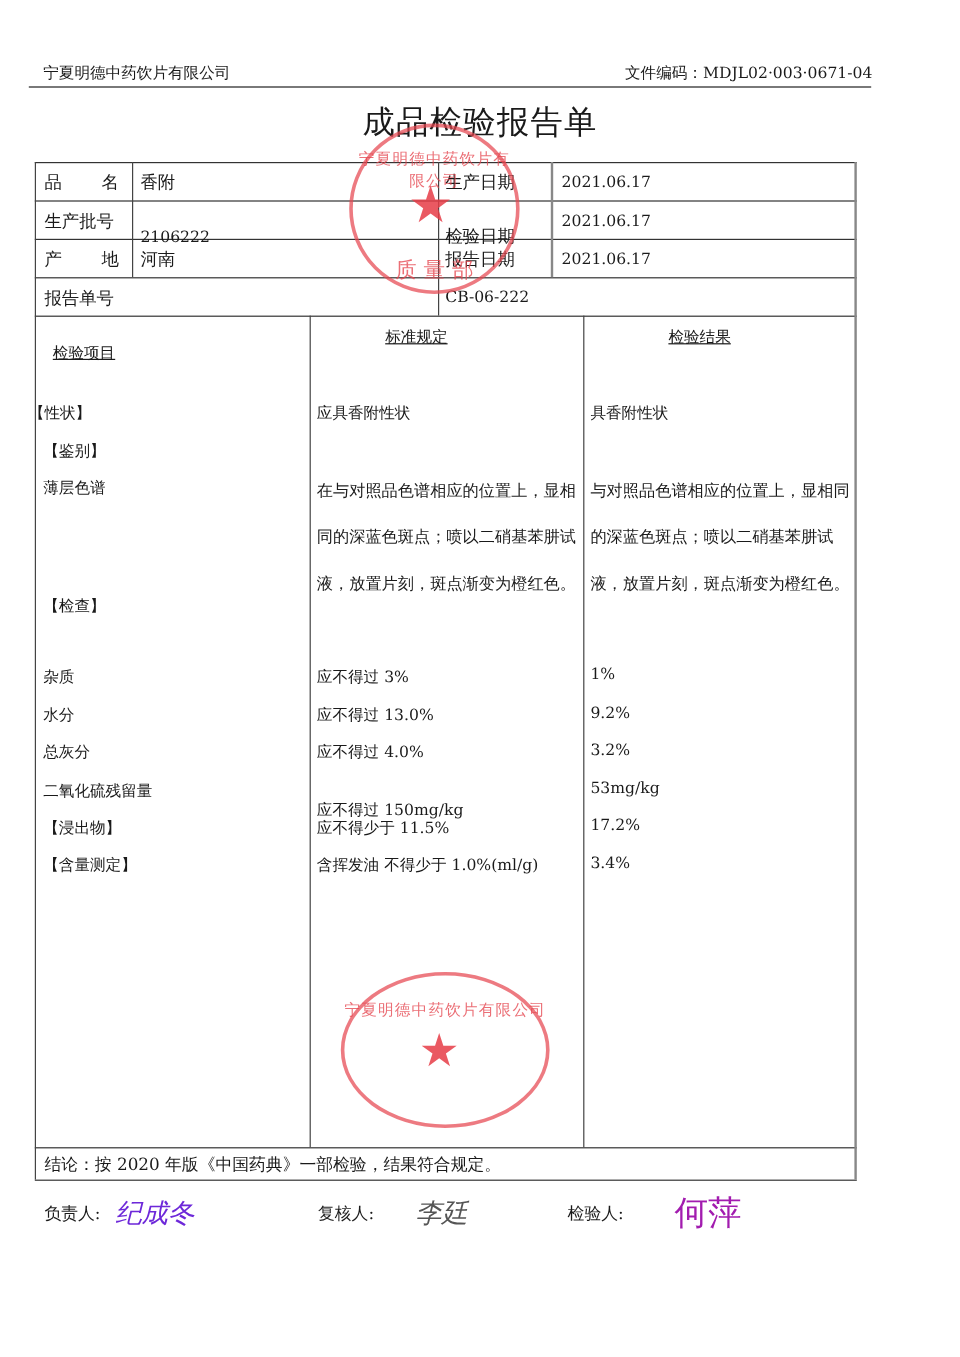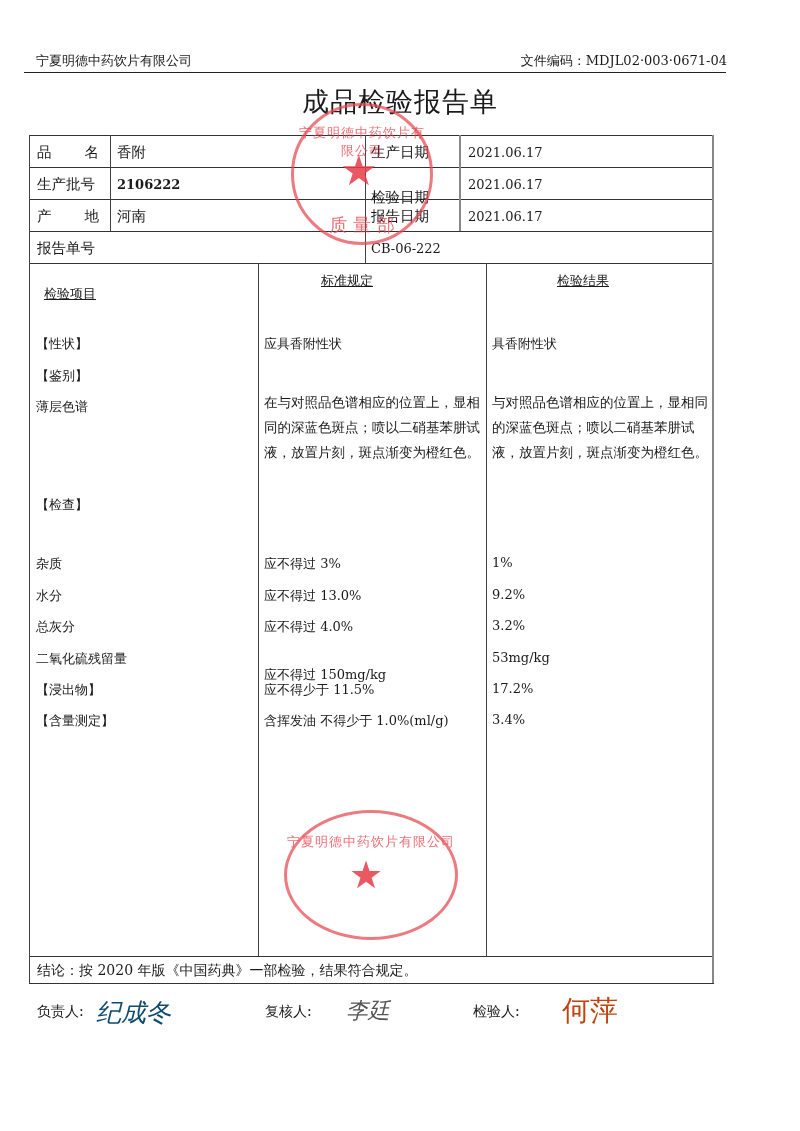--- a/index.html
+++ b/index.html
@@ -15,21 +15,21 @@
   .title { left: 0; width: 800px; text-align: center; top: 84px; font-size: 27px; letter-spacing: 1px; font-family: "DejaVu Sans", "Liberation Sans", sans-serif; }
 
   .line-h { position: absolute; height: 1px; background: #333; }
   .line-v { position: absolute; width: 1px; background: #444; }
   .line-vg { position: absolute; width: 2px; background: #888; }
 
   .cell { position: absolute; font-size: 14.5px; white-space: nowrap; }
   .label-spread { display: flex; justify-content: space-between; width: 62px; }
   .u { text-decoration: underline; font-size: 13px; }
   .t13 { font-size: 13px; }
-  .para { position: absolute; font-size: 13.5px; line-height: 25px; width: 220px; white-space: normal; word-break: break-all; }
+  .para { position: absolute; font-size: 13.5px; line-height: 39px; width: 220px; white-space: normal; word-break: break-all; }
 
   .sig-label { position: absolute; font-size: 14px; top: 1003px; }
   .sig { position: absolute; color: #333; font-family: "DejaVu Serif", serif; font-style: italic; }
 
   .stamp { position: absolute; border: 3px solid rgba(230,70,80,0.72); border-radius: 50%; color: rgba(230,70,80,0.78); }
   .stamp .star { position: absolute; color: rgba(230,60,70,0.85); }
   .stamp .bottom { position: absolute; width: 100%; text-align: center; margin-top: 15px; }
   .stamp .arc { position: absolute; width: 100%; text-align: center; font-size: 13px; letter-spacing: 1px; }
 </style>
 </head>
@@ -61,40 +61,40 @@
 
 <div class="cell label-spread" style="left:37px; top:143px;">
   <span>品</span>
     <span>名</span>
 </div>
 <div class="cell" style="left:117px; top:143px;">香附</div>
 <div class="cell" style="left:371px; top:143px;">生产日期</div>
 <div class="cell t13" style="left:468px; top:145px;">2021.06.17</div>
 
 <div class="cell" style="left:37px; top:175px;">生产批号</div>
-<div class="cell t13" style="left:117px; top:177px;font-weight:bold;">2106222</div>
+<div class="cell t13" style="left:117px; top:191px;">2106222</div>
 <div class="cell" style="left:371px; top:175px;margin-top:13px;">检验日期</div>
 <div class="cell t13" style="left:468px; top:177px;">2021.06.17</div>
 
 <div class="cell label-spread" style="left:37px; top:207px;">
   <span>产</span>
     <span>地</span>
 </div>
 <div class="cell" style="left:117px; top:207px;">河南</div>
 <div class="cell" style="left:371px; top:207px;">报告日期</div>
 <div class="cell t13" style="left:468px; top:209px;">2021.06.17</div>
 
 <div class="cell" style="left:37px; top:239px;">报告单号</div>
 <div class="cell t13" style="left:371px; top:241px;">CB-06-222</div>
 
 <div class="cell u" style="left:44px; top:285px;">检验项目</div>
 <div class="cell u" style="left:321px; top:272px;">标准规定</div>
 <div class="cell u" style="left:557px; top:272px;">检验结果</div>
 
-<div class="cell t13" style="left:36px; top:335px;text-align:right;">【性状】</div>
+<div class="cell t13" style="left:24px; top:335px;text-align:right;">【性状】</div>
 <div class="cell t13" style="left:264px; top:335px;">应具香附性状</div>
 <div class="cell t13" style="left:492px; top:335px;">具香附性状</div>
 
 <div class="cell t13" style="left:36px; top:367px;">【鉴别】</div>
 
 <div class="cell t13" style="left:36px; top:398px;">薄层色谱</div>
 <div class="para" style="left:264px; top:390px;">在与对照品色谱相应的位置上，显相同的深蓝色斑点；喷以二硝基苯肼试液，放置片刻，斑点渐变为橙红色。</div>
 <div class="para" style="left:492px; top:390px;">与对照品色谱相应的位置上，显相同的深蓝色斑点；喷以二硝基苯肼试液，放置片刻，斑点渐变为橙红色。</div>
 
 <div class="cell t13" style="left:36px; top:496px;">【检查】</div>
@@ -119,25 +119,25 @@
 <div class="cell t13" style="left:264px; top:681px;">应不得少于 11.5%</div>
 <div class="cell t13" style="left:492px; top:681px;">17.2%</div>
 
 <div class="cell t13" style="left:36px; top:712px;">【含量测定】</div>
 <div class="cell t13" style="left:264px; top:712px;">含挥发油 不得少于 1.0%(ml/g)</div>
 <div class="cell t13" style="left:492px; top:712px;">3.4%</div>
 
 <div class="cell" style="left:37px; top:962px; font-size:14px;">结论：按 2020 年版《中国药典》一部检验，结果符合规定。</div>
 
 <div class="sig-label" style="left:37px;">负责人:</div>
-<div class="sig" style="left:96px; top:996px; font-size:25px; color:#0c4a6e;text-align:right;">纪成冬</div>
+<div class="sig" style="left:96px; top:996px; font-size:22px; color:#6d28d9;text-align:right;">纪成冬</div>
 <div class="sig-label" style="left:265px;">复核人:</div>
 <div class="sig" style="left:346px; top:996px; font-size:22px; color:#555;">李廷</div>
 <div class="sig-label" style="left:473px;">检验人:</div>
-<div class="sig" style="left:562px; top:992px; font-size:28px; color:#c2410c; font-style:normal;">何萍</div>
+<div class="sig" style="left:562px; top:992px; font-size:28px; color:#a21caf; font-style:normal;">何萍</div>
 
 <div class="stamp" style="left:291px; top:103px; width:136px; height:136px;">
   <div class="arc" style="top:18px;">宁夏明德中药饮片有限公司</div>
   <div class="star" style="left:46px; top:40px; font-size:42px;">★</div>
   <div class="bottom" style="top:92px; font-size:18px;">质 量 部</div>
 </div>
 
 <div class="stamp" style="left:284px; top:810px; width:168px; height:124px;">
   <div class="arc" style="top:20px;">宁夏明德中药饮片有限公司</div>
   <div class="star" style="left:62px; top:40px; font-size:38px;">★</div>

